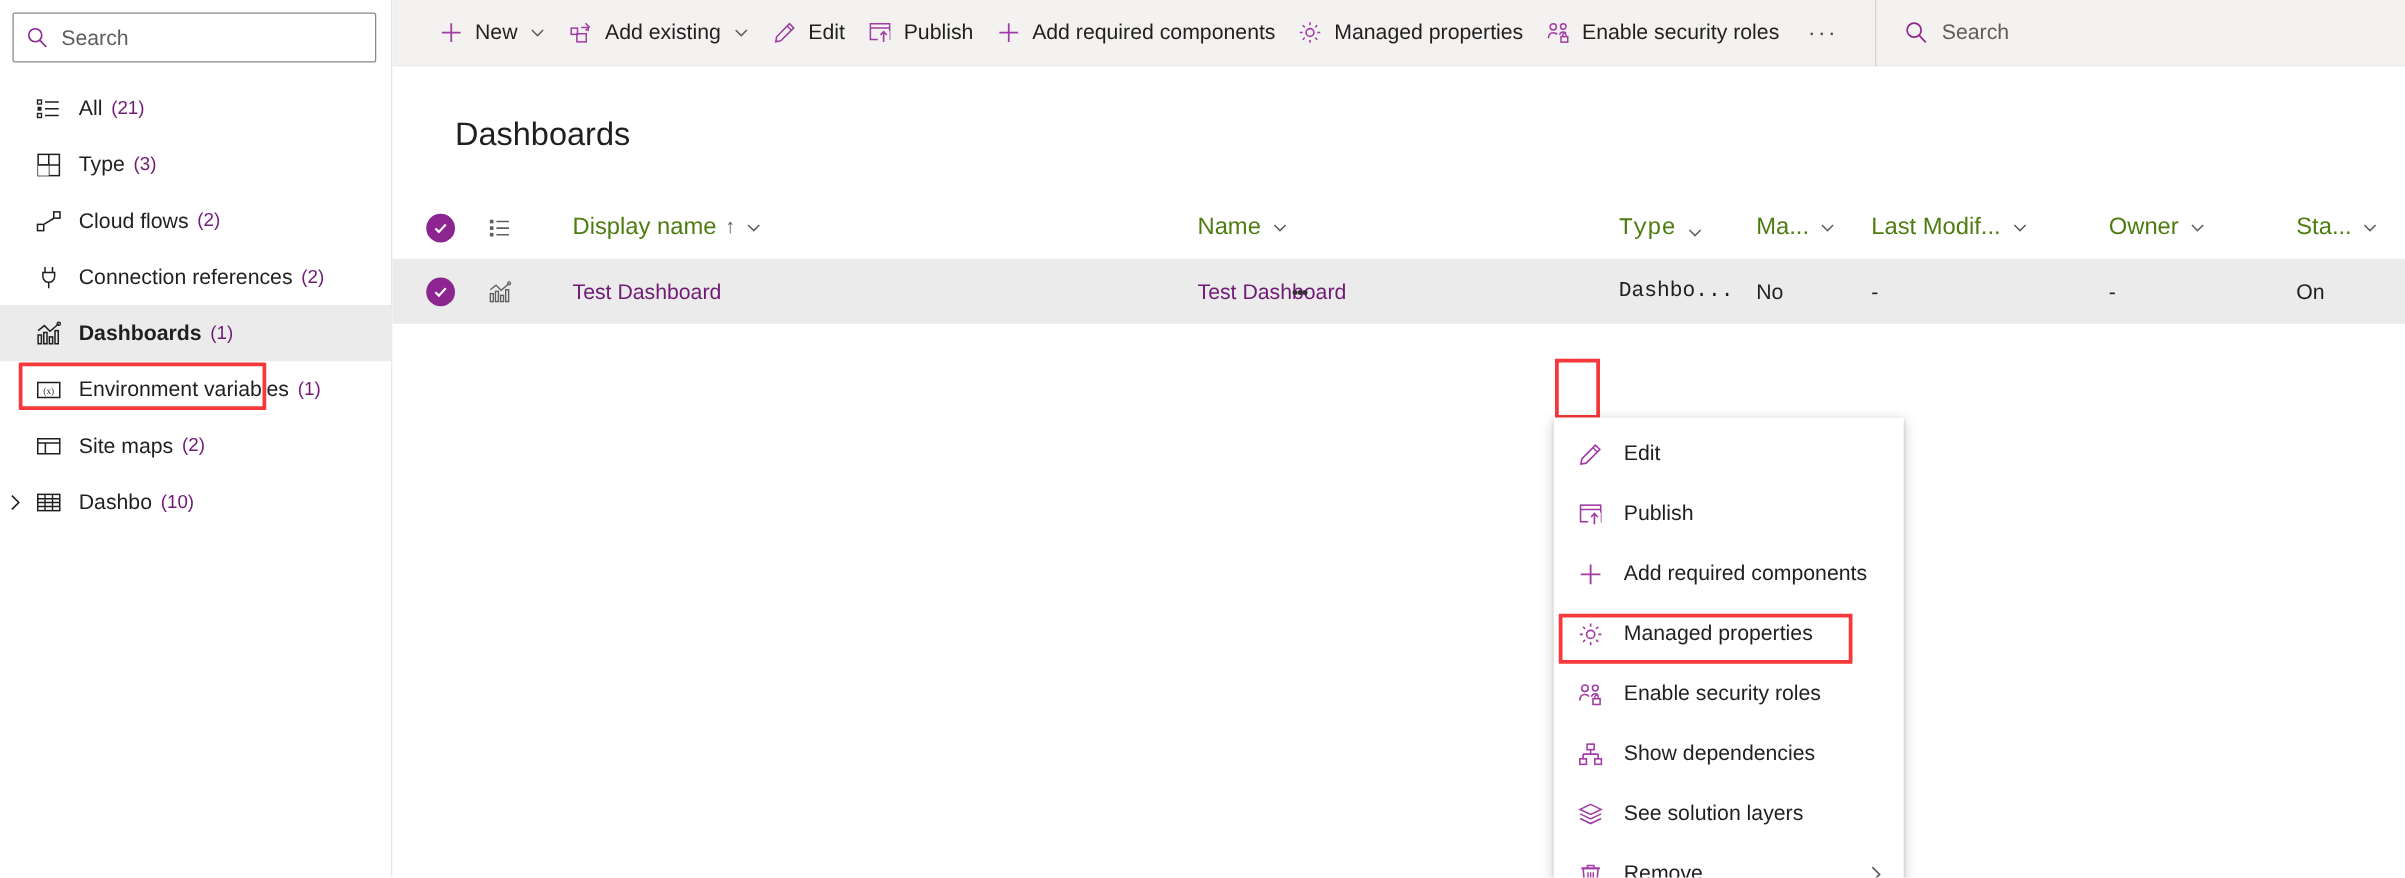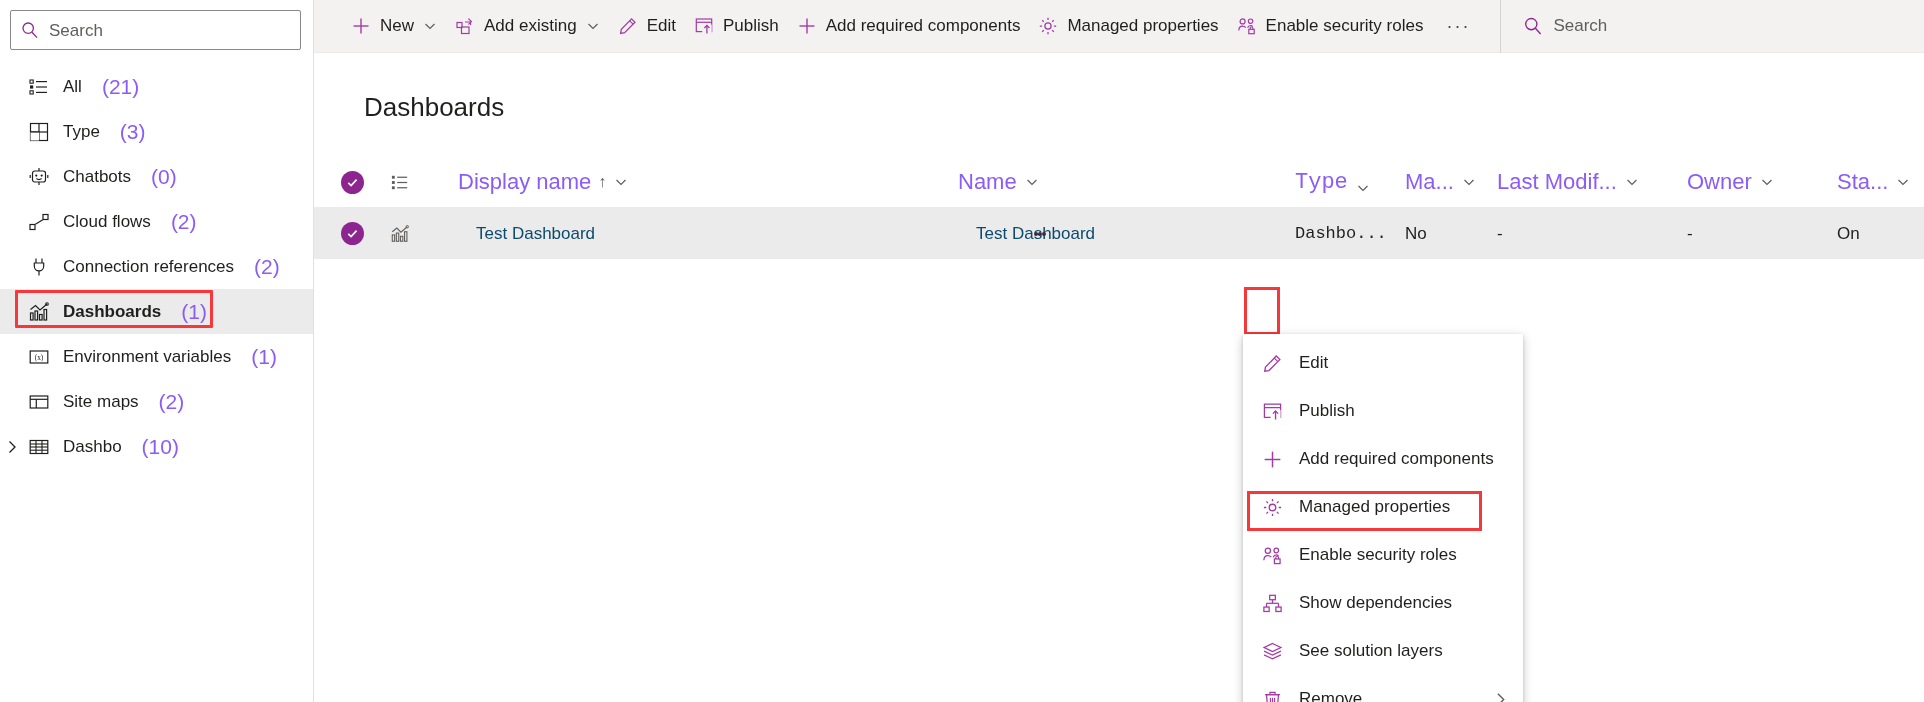--- a/index.html
+++ b/index.html
@@ -58,23 +58,23 @@
     align-items: center;
     justify-content: flex-start;
   }
   .nav-item .lbl {
     font-size: 17px;
     color: #201f1e;
     margin-left: 9px;
     white-space: nowrap;
   }
   .nav-item .cnt {
-    font-size: 21px;
-    color: #8b5cf6;
-    margin-left: 20px;
+    font-size: 15px;
+    color: #701a75;
+    margin-left: 7px;
   }
   .nav-item.selected {
     background: #ebebeb;
   }
   .nav-item.selected .lbl { font-weight: bold; }
   .nav-item .chev-right {
     position: absolute;
     left: 4px;
     top: 50%;
     transform: translateY(-50%);
@@ -175,26 +175,26 @@
     display: flex; align-items: center;
     padding-left: 8px;
   }
   .col-type  { width: 110px; flex: 0 0 110px; display:flex; align-items:flex-end;font-family:Liberation Mono, monospace; }
   .col-ma    { width: 92px;  flex: 0 0 92px;  display:flex; align-items:center; }
   .col-lastm { width: 190px; flex: 0 0 190px; display:flex; align-items:center; }
   .col-owner { width: 150px; flex: 0 0 150px; display:flex; align-items:center; }
   .col-sta   { width: 120px; flex: 0 0 120px; display:flex; align-items:center; }
 
   .hd-txt {
-    font-size: 22px; color: #8b5cf6; white-space: nowrap;
+    font-size: 19px; color: #4d7c0f; white-space: nowrap;
   }
   .hd-sort { margin-left: 7px; color: #605e5c; font-size: 16px; }
   .hd-caret { margin-left: 8px; display: inline-flex; align-items:center; }
 
-  .cell-txt { font-size: 17px; color: #0c4a6e; white-space: nowrap; margin-left: 18px; }
+  .cell-txt { font-size: 17px; color: #701a75; white-space: nowrap; }
   .cell-dim { font-size: 17px; color: #201f1e; white-space: nowrap; }
 
   .check-circle {
     width: 23px; height: 23px; border-radius: 50%;
     background: #8c258f;
     display: flex; align-items: center; justify-content: center;
   }
 
   
   .kebab-wrap {
@@ -299,36 +299,20 @@
             <line x1="11" y1="2.5" x2="11" y2="19.5" stroke="#201f1e" stroke-width="1.2"></line>
             <line x1="2.5" y1="11" x2="19.5" y2="11" stroke="#201f1e" stroke-width="1.2"></line>
             <rect x="2.5" y="11" width="8.5" height="8.5" fill="#ffffff"></rect>
             <line x1="2.5" y1="11" x2="11" y2="11" stroke="#201f1e" stroke-width="1.2"></line>
           </svg>
         </span>
         <span class="lbl">Type</span>
         <span class="cnt">(3)</span>
       </div>
 
-      <div class="nav-item">
-        <span class="ic">
-          <svg width="22" height="22" viewBox="0 0 22 22">
-            <line x1="11" y1="2" x2="11" y2="5" stroke="#201f1e" stroke-width="1.2"></line>
-            <rect x="4.5" y="5" width="13" height="11" rx="2.2" fill="none" stroke="#201f1e" stroke-width="1.2"></rect>
-            <circle cx="8.3" cy="9.6" r="1.1" fill="#201f1e"></circle>
-            <circle cx="13.7" cy="9.6" r="1.1" fill="#201f1e"></circle>
-            <path d="M8.4 12.6 q2.6 2 5.2 0" fill="none" stroke="#201f1e" stroke-width="1.2"></path>
-            <line x1="2.2" y1="9" x2="2.2" y2="12" stroke="#201f1e" stroke-width="1.2"></line>
-            <line x1="19.8" y1="9" x2="19.8" y2="12" stroke="#201f1e" stroke-width="1.2"></line>
-            <line x1="11" y1="16" x2="11" y2="19" stroke="#201f1e" stroke-width="1.2"></line>
-          </svg>
-        </span>
-        <span class="lbl">Chatbots</span>
-        <span class="cnt">(0)</span>
-      </div>
 
       <div class="nav-item">
         <span class="ic">
           <svg width="22" height="22" viewBox="0 0 22 22">
             <rect x="2" y="13.5" width="5" height="5" fill="none" stroke="#201f1e" stroke-width="1.2"></rect>
             <rect x="15" y="3.5" width="5" height="5" fill="none" stroke="#201f1e" stroke-width="1.2"></rect>
             <line x1="7.4" y1="13.3" x2="14.8" y2="8.8" stroke="#201f1e" stroke-width="1.2"></line>
           </svg>
         </span>
         <span class="lbl">Cloud flows</span>

